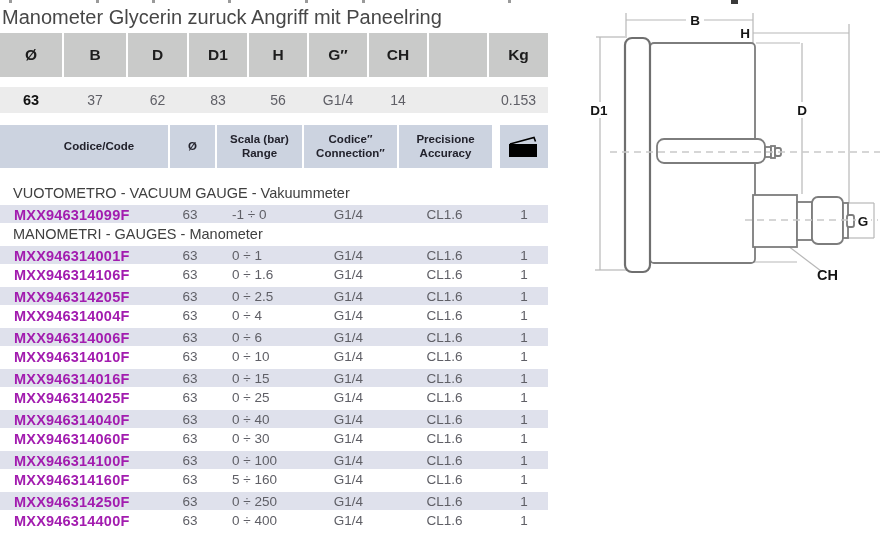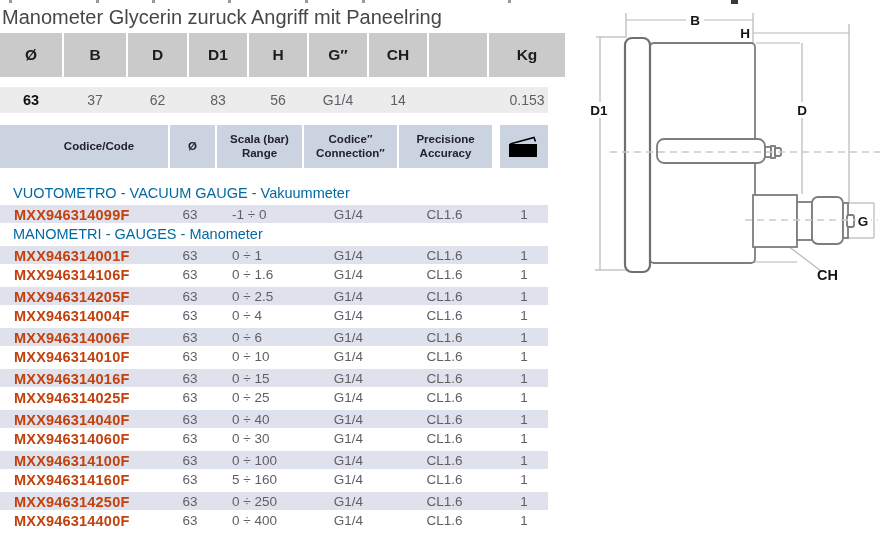--- a/index.html
+++ b/index.html
@@ -15,21 +15,21 @@
   .dims-header{position:absolute;left:0;top:33px;width:548px;height:44px;}
   .dims-header .cell{position:absolute;top:0;height:44px;background:#c9cac9;
      display:flex;align-items:center;justify-content:center;
      font-weight:700;font-size:15.5px;color:#1d1d1d;}
   .dims-row{position:absolute;left:0;top:87px;width:548px;height:26px;background:#ececec;}
   .dims-row .cell{position:absolute;top:0;height:26px;display:flex;align-items:center;justify-content:center;
      font-size:14px;color:#5f5f66;background:transparent;}
   .dims-row .cell.strong{font-weight:700;color:#111;font-size:14.5px;}
   .c0{left:0;width:62px}.c1{left:64px;width:62px}.c2{left:128px;width:59px}
   .c3{left:189px;width:58px}.c4{left:249px;width:58px}.c5{left:309px;width:58px}
-  .c6{left:369px;width:58px}.c7{left:429px;width:58px}.c8{left:489px;width:76px}
+  .c6{left:369px;width:58px}.c7{left:429px;width:58px}.c8{left:489px;width:59px}
 
   
   .cat-header{position:absolute;left:0;top:125px;width:548px;height:43px;}
   .cat-header .hcell{position:absolute;top:0;height:43px;background:#ccd3e0;
      display:flex;flex-direction:column;align-items:center;justify-content:center;
      font-weight:700;color:#22222c;font-size:11.5px;line-height:1.2;}
   .h-code{left:0;width:168px;align-items:flex-start;padding-left:30px;box-sizing:border-box;font-size:15.5px;}
   .h-dia{left:170px;width:45px;font-size:15px;}
   .h-scale{left:217px;width:85px;}
   .h-conn{left:304px;width:93px;}
@@ -39,23 +39,23 @@
   .cat-rows{position:absolute;left:0;top:183px;width:548px;}
   .crow{position:relative;width:548px;height:20.5px;box-sizing:border-box;}
   .crow.shaded{background:#dfe1ec;border-top:1px solid #fff;border-bottom:1px solid #fff;}
   .ccell{position:absolute;top:0;height:100%;line-height:20.5px;white-space:nowrap;}
   .col-code{left:14px;}
   .col-dia{left:168px;width:44px;text-align:center;}
   .col-scale{left:232px;}
   .col-conn{left:302px;width:93px;text-align:center;}
   .col-acc{left:397px;width:95px;text-align:center;}
   .col-qty{left:500px;width:48px;text-align:center;}
-  .code{font-weight:700;color:#c2410c;font-size:14.5px;letter-spacing:.2px;}
+  .code{font-weight:700;color:#a21caf;font-size:14.5px;letter-spacing:.2px;}
   .val{color:#5f5f66;font-size:13.5px;}
-  .section-label{position:absolute;left:13px;line-height:21px;font-size:14.5px;color:#0369a1;white-space:nowrap;}
+  .section-label{position:absolute;left:13px;line-height:21px;font-size:14.5px;color:#404040;white-space:nowrap;}
 
   
   .diagram{position:absolute;left:560px;top:0;width:334px;height:300px;}
   .dimline{stroke:#b8b8b8;stroke-width:1.2;fill:none;}
   .dash{stroke:#c9c9c9;stroke-width:1.3;fill:none;stroke-dasharray:7 5;}
   .shape{fill:#fff;stroke:#7d7d7d;stroke-width:1.8;}
   .shape.heavy{stroke:#6f6f6f;stroke-width:2.2;}
   .lbl{font-family:"Liberation Sans",sans-serif;font-weight:700;font-size:13.5px;fill:#151515;}
   .lblbg{fill:#fff;}
 </style>

